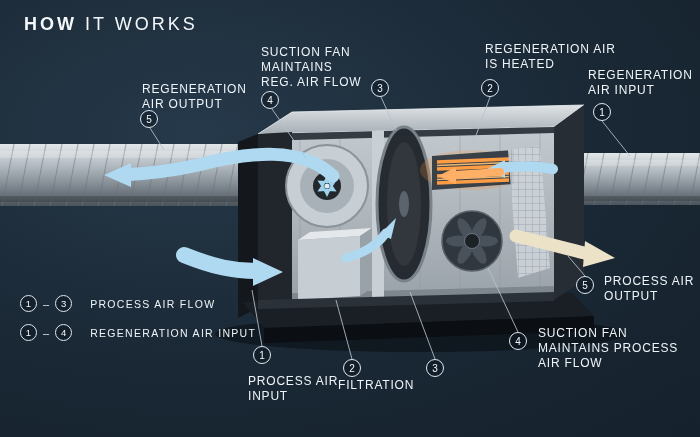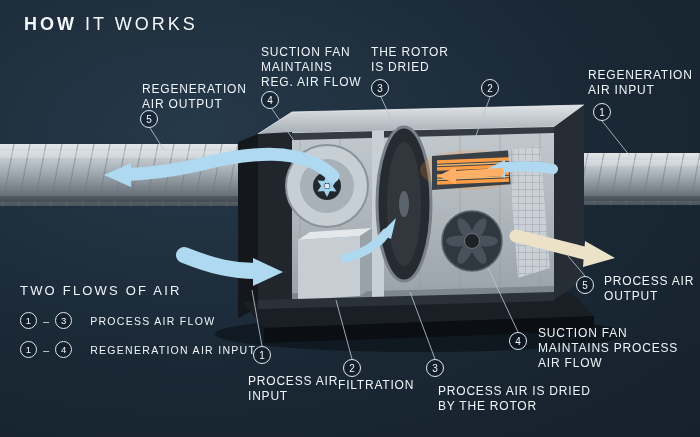--- a/index.html
+++ b/index.html
@@ -193,50 +193,47 @@
     </g>
   </svg>
 
   <h1 class="page-title"><span class="t-bold">HOW</span><span> IT WORKS</span></h1>
 
   <div class="co-label" style="left:142px;top:82px">REGENERATION
 AIR OUTPUT</div>
   <div class="co-label" style="left:261px;top:45px">SUCTION FAN
 MAINTAINS
 REG. AIR FLOW</div>
-  <div class="co-label" style="left:371px;top:45px">THE ROTOR
-IS DRIED</div>
+  <div class="co-label" style="left:485px;top:42px">REGENERATION AIR
+IS HEATED</div>
   <div class="co-label" style="left:588px;top:68px">REGENERATION
 AIR INPUT</div>
 
   <div class="badge" style="left:140px;top:110px">5</div>
   <div class="badge" style="left:261px;top:91px">4</div>
   <div class="badge" style="left:371px;top:79px">3</div>
   <div class="badge" style="left:481px;top:79px">2</div>
   <div class="badge" style="left:593px;top:103px">1</div>
 
   <div class="badge" style="left:253px;top:346px">1</div>
   <div class="badge" style="left:343px;top:359px">2</div>
   <div class="badge" style="left:426px;top:359px">3</div>
   <div class="badge" style="left:509px;top:332px">4</div>
   <div class="badge" style="left:576px;top:276px">5</div>
 
   <div class="co-label" style="left:248px;top:374px">PROCESS AIR
 INPUT</div>
   <div class="co-label" style="left:338px;top:378px">FILTRATION</div>
-  <div class="co-label" style="left:438px;top:384px">PROCESS AIR IS DRIED
-BY THE ROTOR</div>
   <div class="co-label" style="left:538px;top:326px">SUCTION FAN
 MAINTAINS PROCESS
 AIR FLOW</div>
   <div class="co-label" style="left:604px;top:274px">PROCESS AIR
 OUTPUT</div>
 
   <div class="legend">
-    <div class="legend-heading">TWO FLOWS OF AIR</div>
     <div class="legend-row">
       <span class="badge-s">1</span>
       <span class="legend-dash">–</span>
       <span class="badge-s">3</span>
       <span class="legend-label">PROCESS AIR FLOW</span>
     </div>
     <div class="legend-row">
       <span class="badge-s">1</span>
       <span class="legend-dash">–</span>
       <span class="badge-s">4</span>

